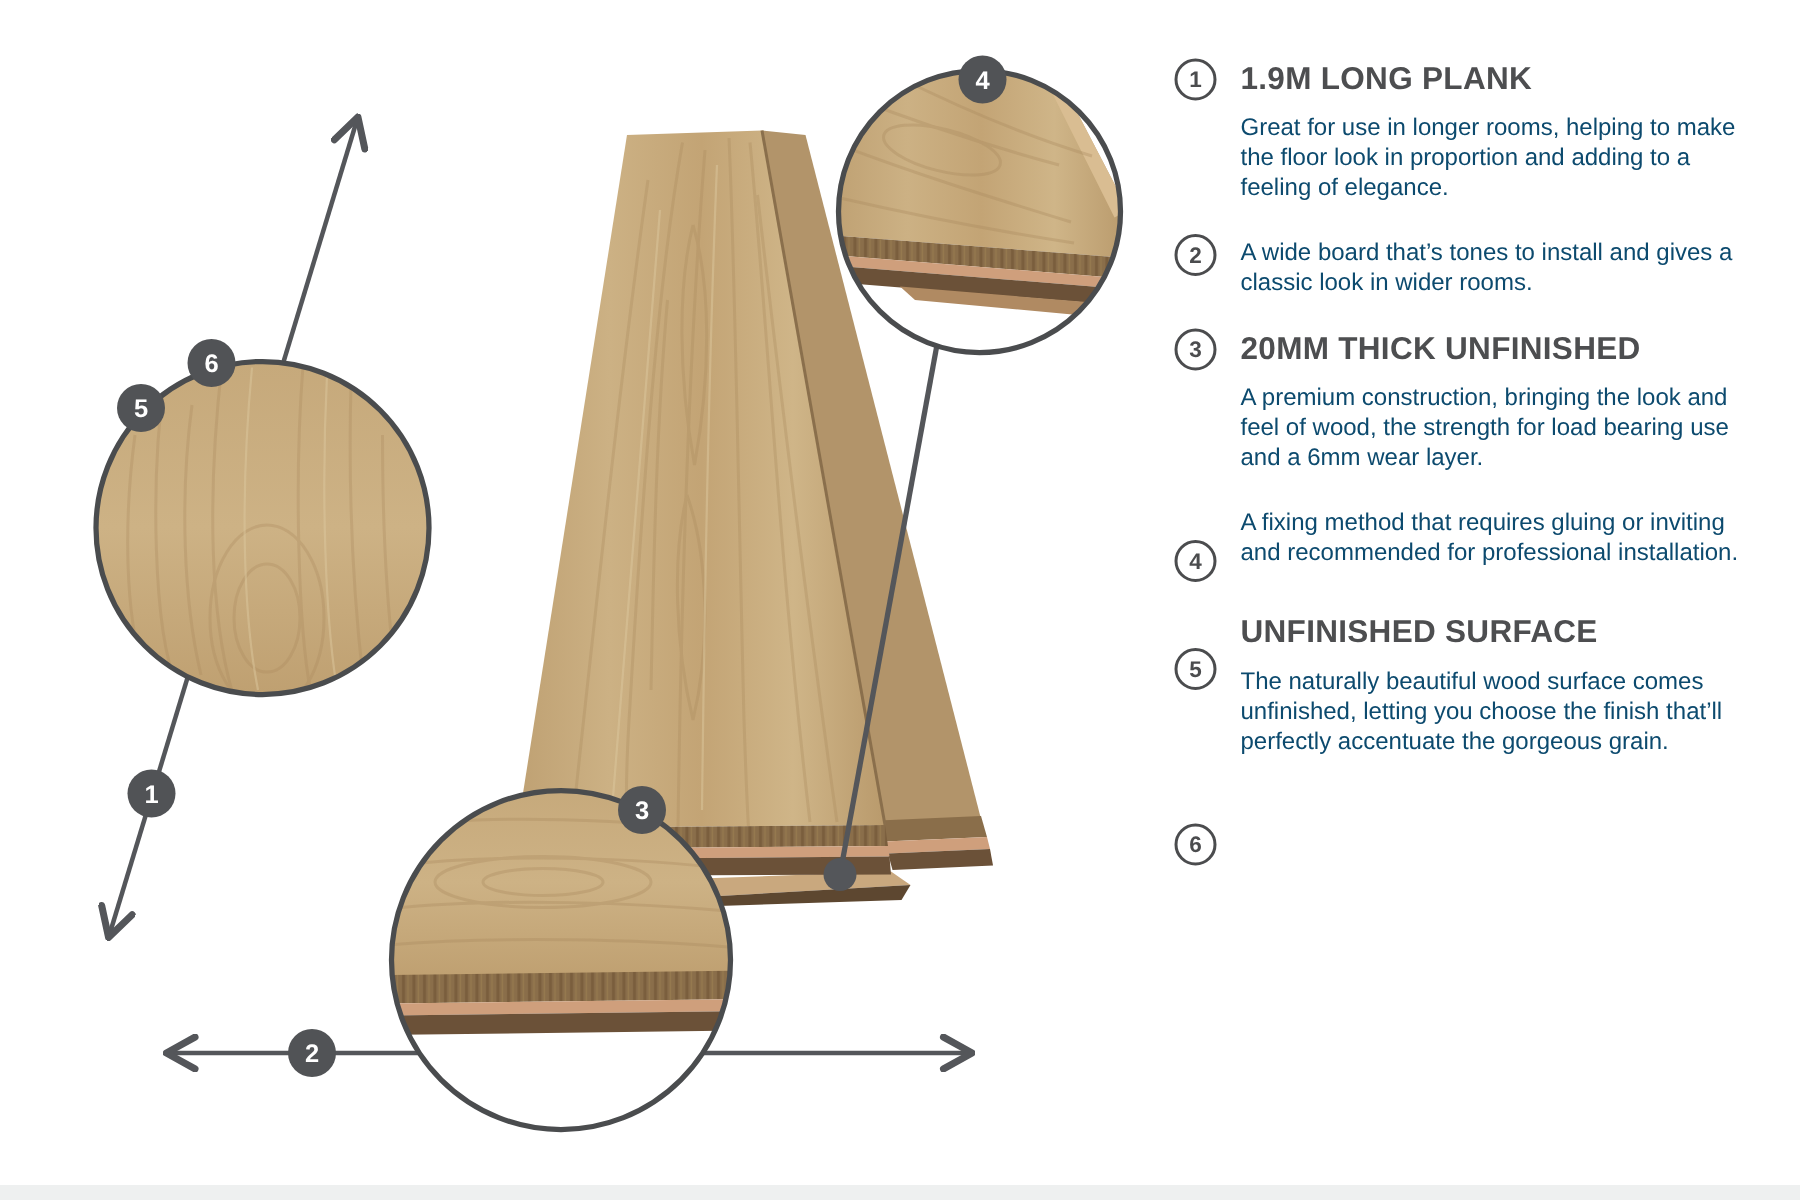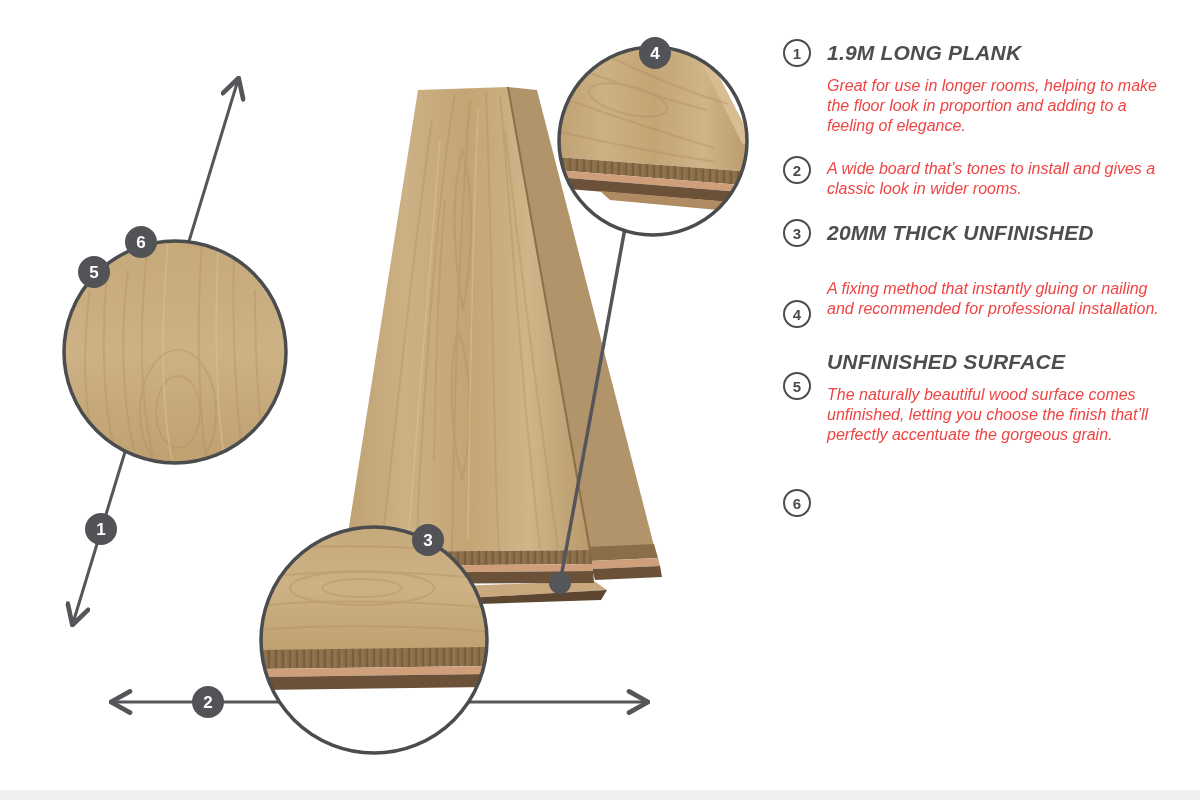--- a/index.html
+++ b/index.html
@@ -20,27 +20,27 @@
   .feature{display:flex;align-items:flex-start;}
   .badge-outline{
     box-sizing:border-box;flex:0 0 auto;
     width:28px;height:28px;border:2.5px solid #4b4c4e;border-radius:50%;
     color:#4b4c4e;font-weight:bold;font-size:15px;
     display:flex;align-items:center;justify-content:center;
     margin-top:-3px;
   }
   
   .feature:nth-child(n+4) .badge-outline{margin-top:21px;}
-  .feature-text{margin-left:16px;width:348px;font-style:italic;}
+  .feature-text{margin-left:16px;width:348px;}
   .feature-title{
     margin:0 0 12px;font-size:21px;line-height:22px;font-weight:bold;
     color:#4d4e50;letter-spacing:0.2px;
   }
   .feature-desc{
-    margin:0;font-size:16px;line-height:20px;color:#ef4444;
+    margin:0;font-size:16px;line-height:20px;color:#0c4a6e;
   }
   svg text.badge-num{
     font-family:"Liberation Sans", sans-serif;
     font-weight:bold;fill:#ffffff;font-size:17px;
   }
 </style>
 </head>
 <body>
 
 <div class="diagram-wrap">
@@ -225,27 +225,28 @@
     <div class="badge-outline">2</div>
     <div class="feature-text">
       <p class="feature-desc">A wide board that’s tones to install and gives a classic look in wider rooms.</p>
     </div>
   </div>
 
   <div class="feature">
     <div class="badge-outline">3</div>
     <div class="feature-text">
       <h3 class="feature-title">20MM THICK UNFINISHED</h3>
+      <p class="feature-desc">A premium construction, bringing the look and feel of wood, the strength for load bearing use and a 6mm wear layer.</p>
     </div>
   </div>
 
   <div class="feature">
     <div class="badge-outline">4</div>
     <div class="feature-text">
-      <p class="feature-desc">A fixing method that instantly gluing or nailing and recommended for professional installation.</p>
+      <p class="feature-desc">A fixing method that requires gluing or inviting and recommended for professional installation.</p>
     </div>
   </div>
 
   <div class="feature">
     <div class="badge-outline">5</div>
     <div class="feature-text">
       <h3 class="feature-title">UNFINISHED SURFACE</h3>
       <p class="feature-desc">The naturally beautiful wood surface comes unfinished, letting you choose the finish that’ll perfectly accentuate the gorgeous grain.</p>
     </div>
   </div>

